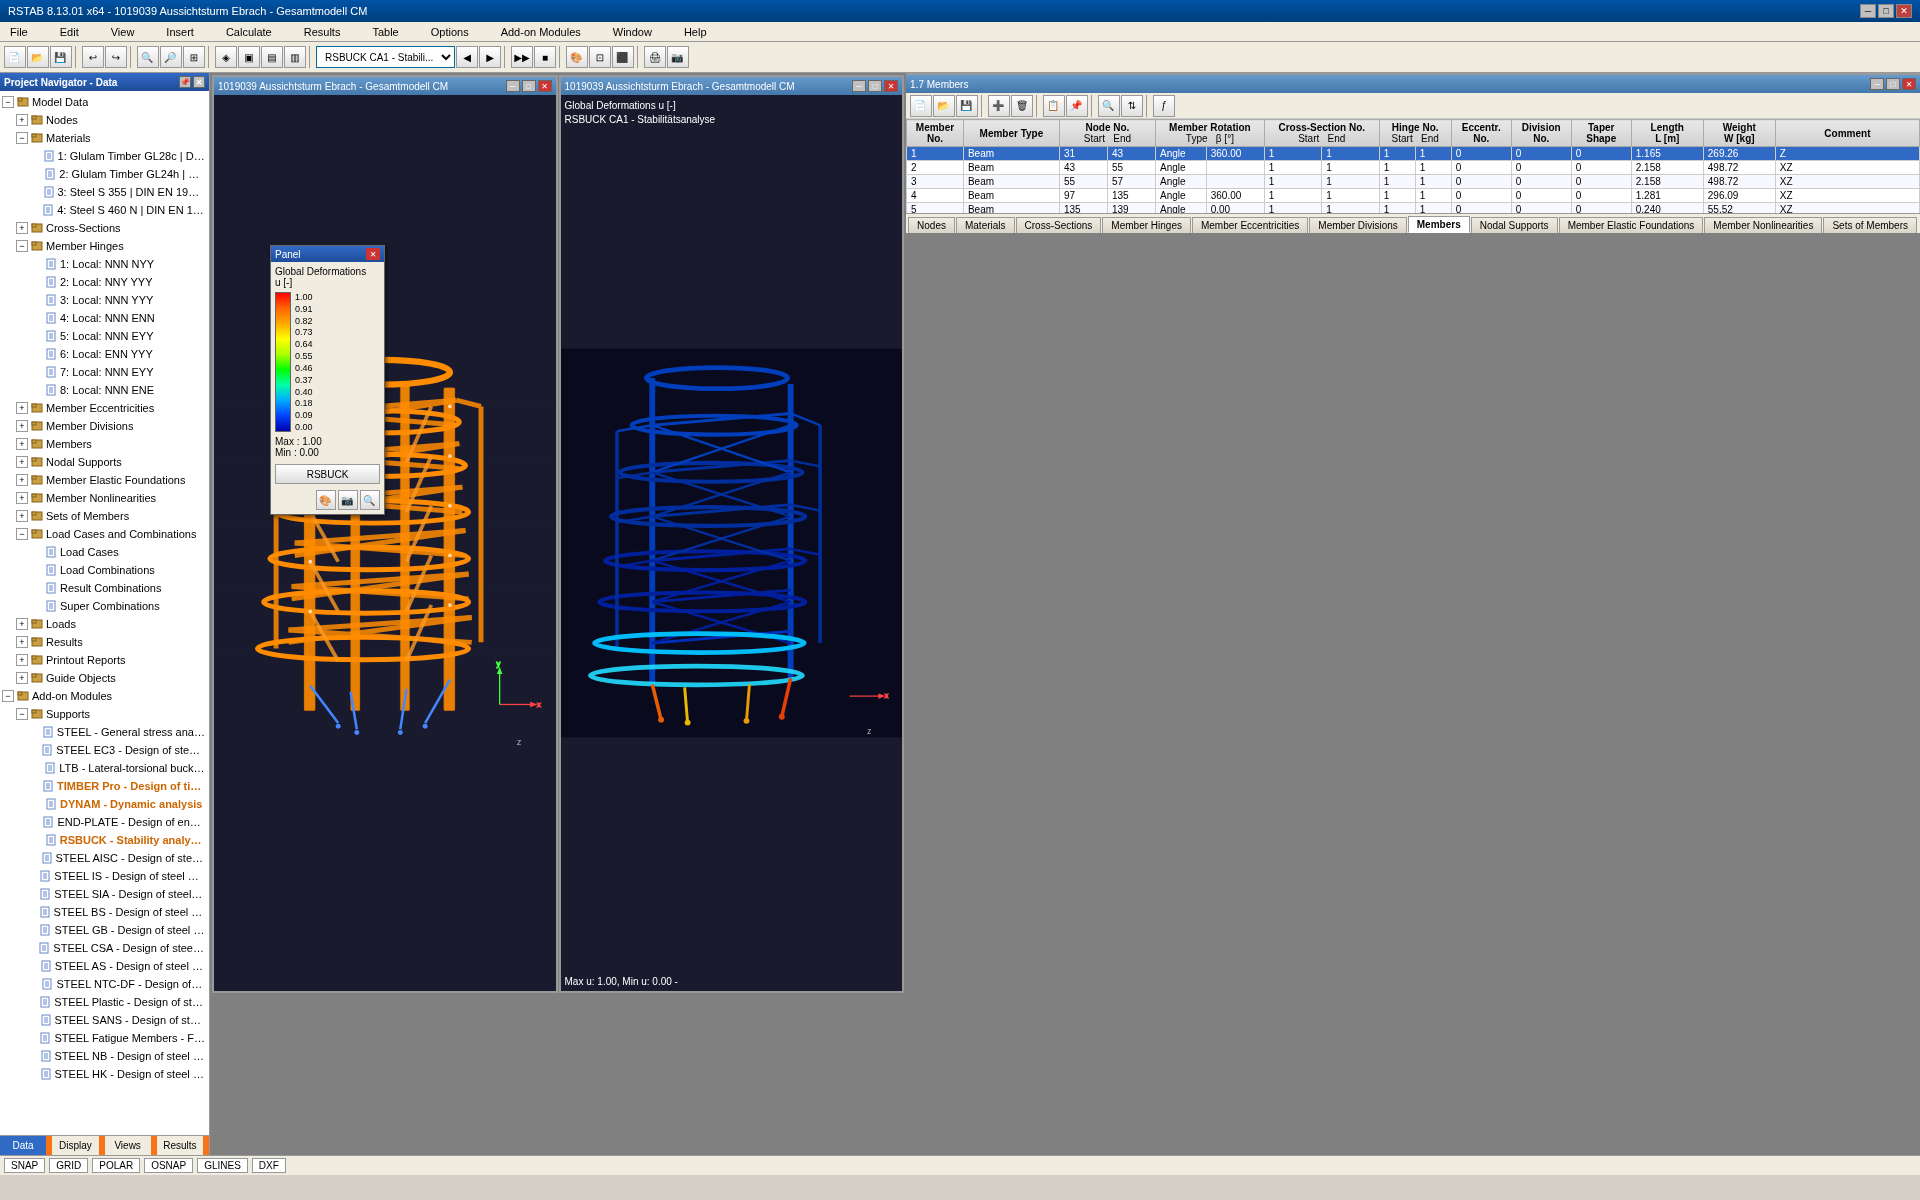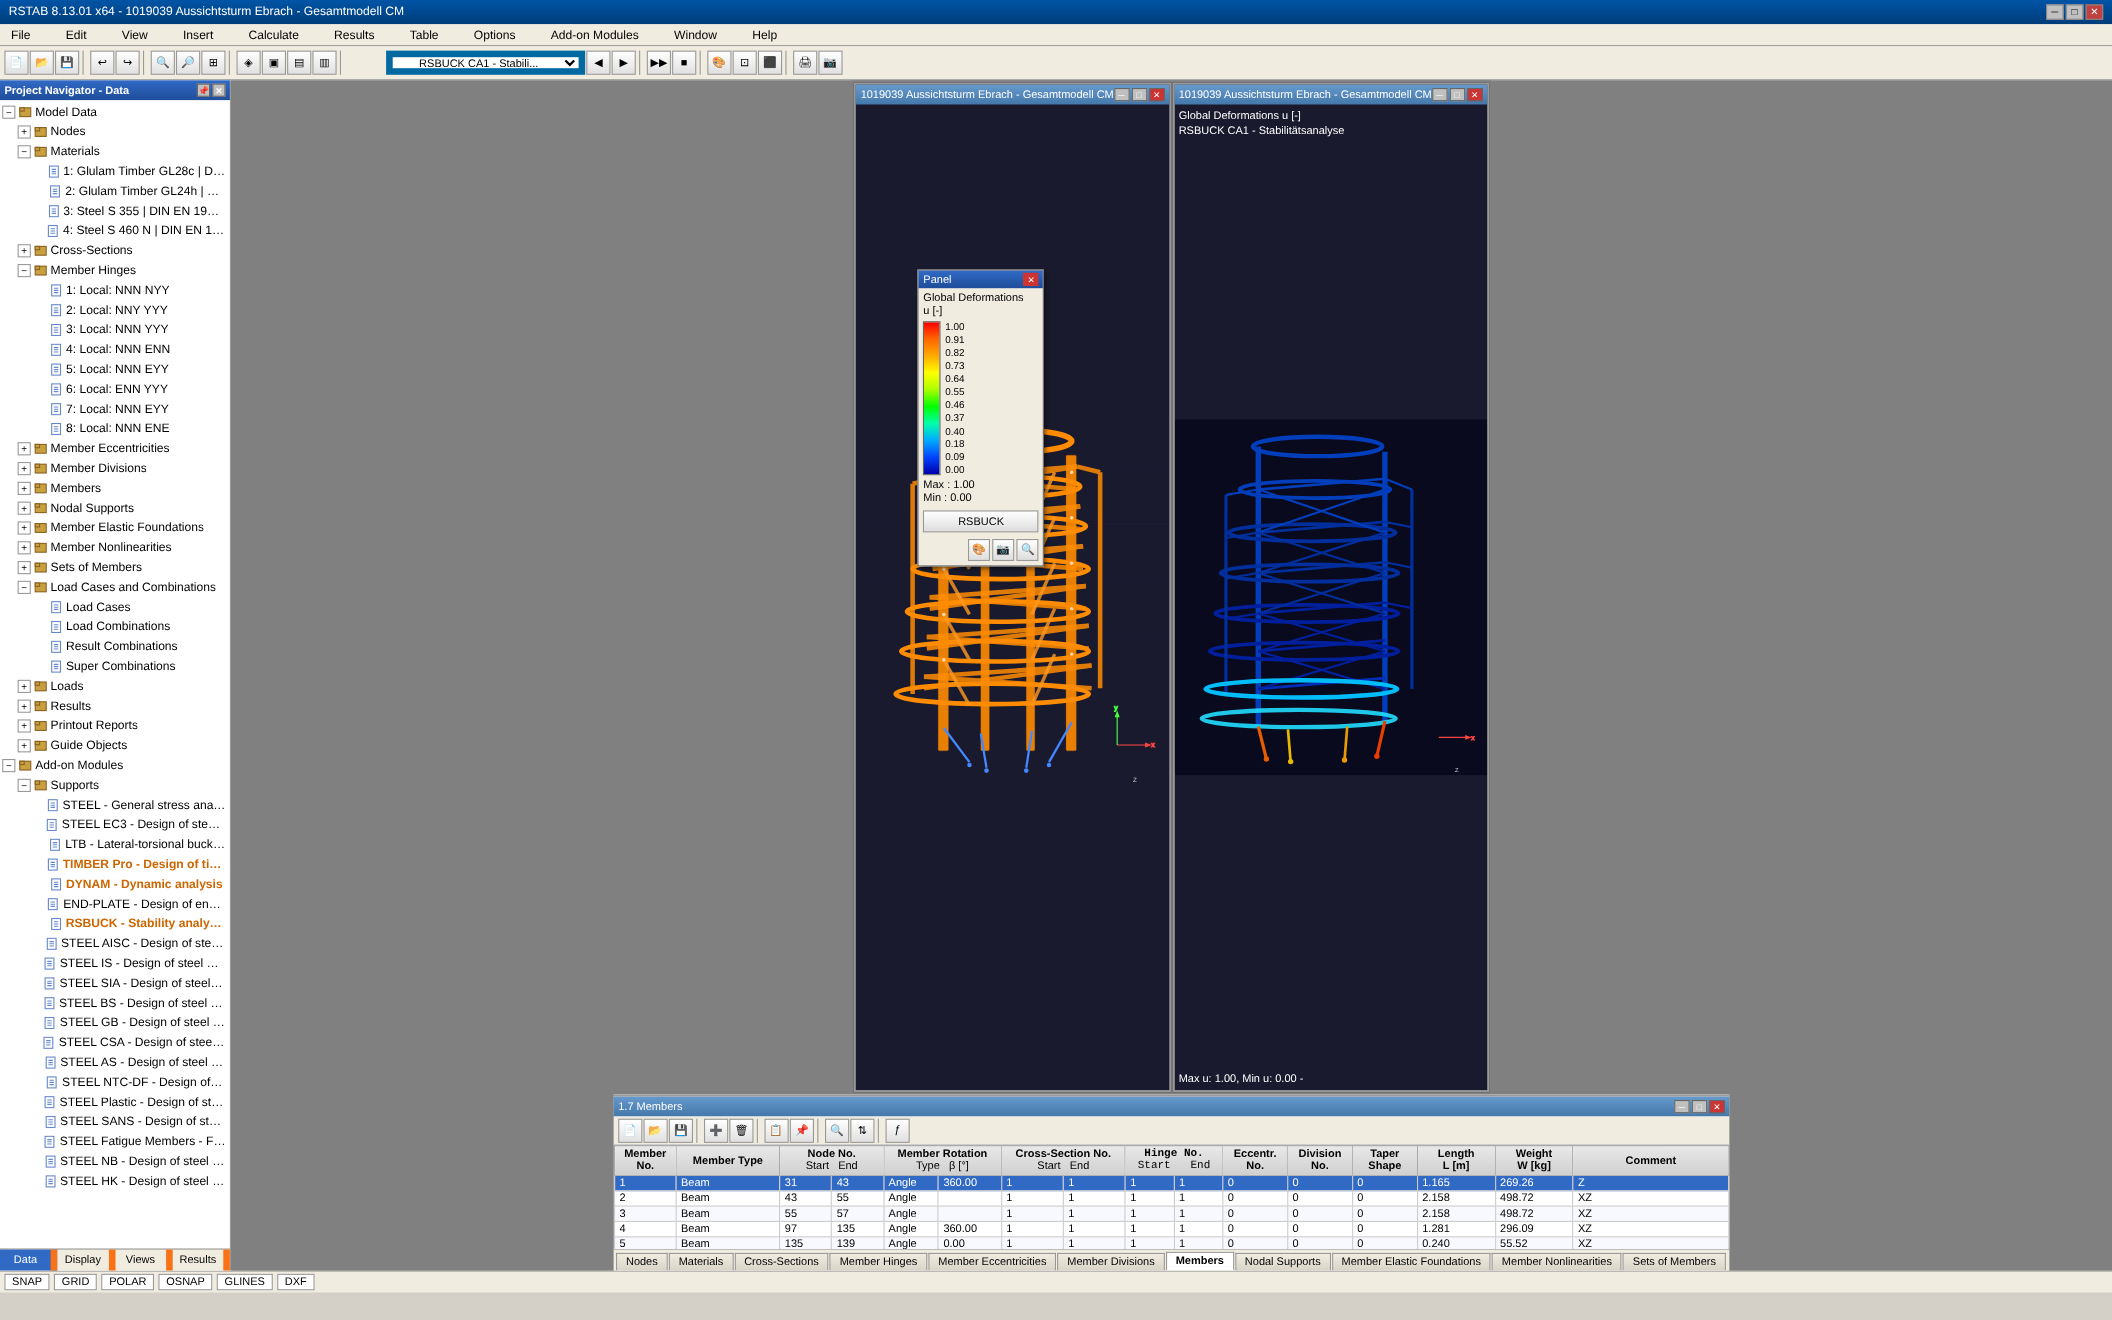--- a/index.html
+++ b/index.html
@@ -66,24 +66,23 @@
       background: linear-gradient(to bottom, #fff, #e0e0e0);
       border: 1px solid #999;
       cursor: pointer;
       display: flex; align-items: center; justify-content: center;
       font-size: 10px;
     }
     .tb-separator { width: 4px; height: 22px; border-left: 1px solid #999; margin: 0 2px; }
     .tb-dropdown {
       height: 22px; min-width: 120px;
       background: white;
-      border: 6px solid #0369a1;
+      border: 1px solid #0369a1;
       font-size: 10px;
-      padding: 0 20px;
-      margin-left: 35px;
+      padding: 0 4px;
     }
 
     
     .main-layout {
       display: flex;
       height: calc(1200px - 22px - 20px - 56px - 20px);
       
     }
 
     
@@ -141,24 +140,23 @@
       width: 14px; height: 14px;
       display: inline-flex; align-items: center; justify-content: center;
       margin-right: 2px; flex-shrink: 0; font-size: 10px;
     }
     .tree-label { font-size: 11px; overflow: hidden; text-overflow: ellipsis; }
 
     
     .content-area {
       flex: 1;
       display: flex;
-      flex-direction: column;
+      flex-direction: row;
       background: #808080;
       position: relative;
-      align-items: center;
     }
 
     
     .views-area {
       display: flex;
       flex: 1;
       gap: 1px;
       padding: 2px;
       background: #808080;
     }
@@ -1482,21 +1480,21 @@
       </div>
       <div class="table-content">
         <table class="data-table">
           <thead>
             <tr>
               <th rowspan="1" style="min-width:40px;">Member<br>No.</th>
               <th style="min-width:80px;">Member Type</th>
               <th colspan="2" style="min-width:80px;">Node No.<br><span style="font-weight:normal;">Start &nbsp; End</span></th>
               <th colspan="2" style="min-width:80px;">Member Rotation<br><span style="font-weight:normal;">Type &nbsp; β [°]</span></th>
               <th colspan="2" style="min-width:80px;">Cross-Section No.<br><span style="font-weight:normal;">Start &nbsp; End</span></th>
-              <th colspan="2" style="min-width:60px;font-family:Liberation Mono, monospace;">Hinge No.<br><span style="font-weight:normal;">Start &nbsp; End</span></th>
+              <th colspan="2" style="min-width:60px;">Hinge No.<br><span style="font-weight:normal;">Start &nbsp; End</span></th>
               <th style="min-width:50px;">Eccentr.<br>No.</th>
               <th style="min-width:50px;">Division<br>No.</th>
               <th style="min-width:50px;">Taper<br>Shape</th>
               <th style="min-width:60px;">Length<br>L [m]</th>
               <th style="min-width:60px;">Weight<br>W [kg]</th>
               <th style="min-width:120px;">Comment</th>
             </tr>
           </thead>
           <tbody id="table-body">
           <tr class="selected">

